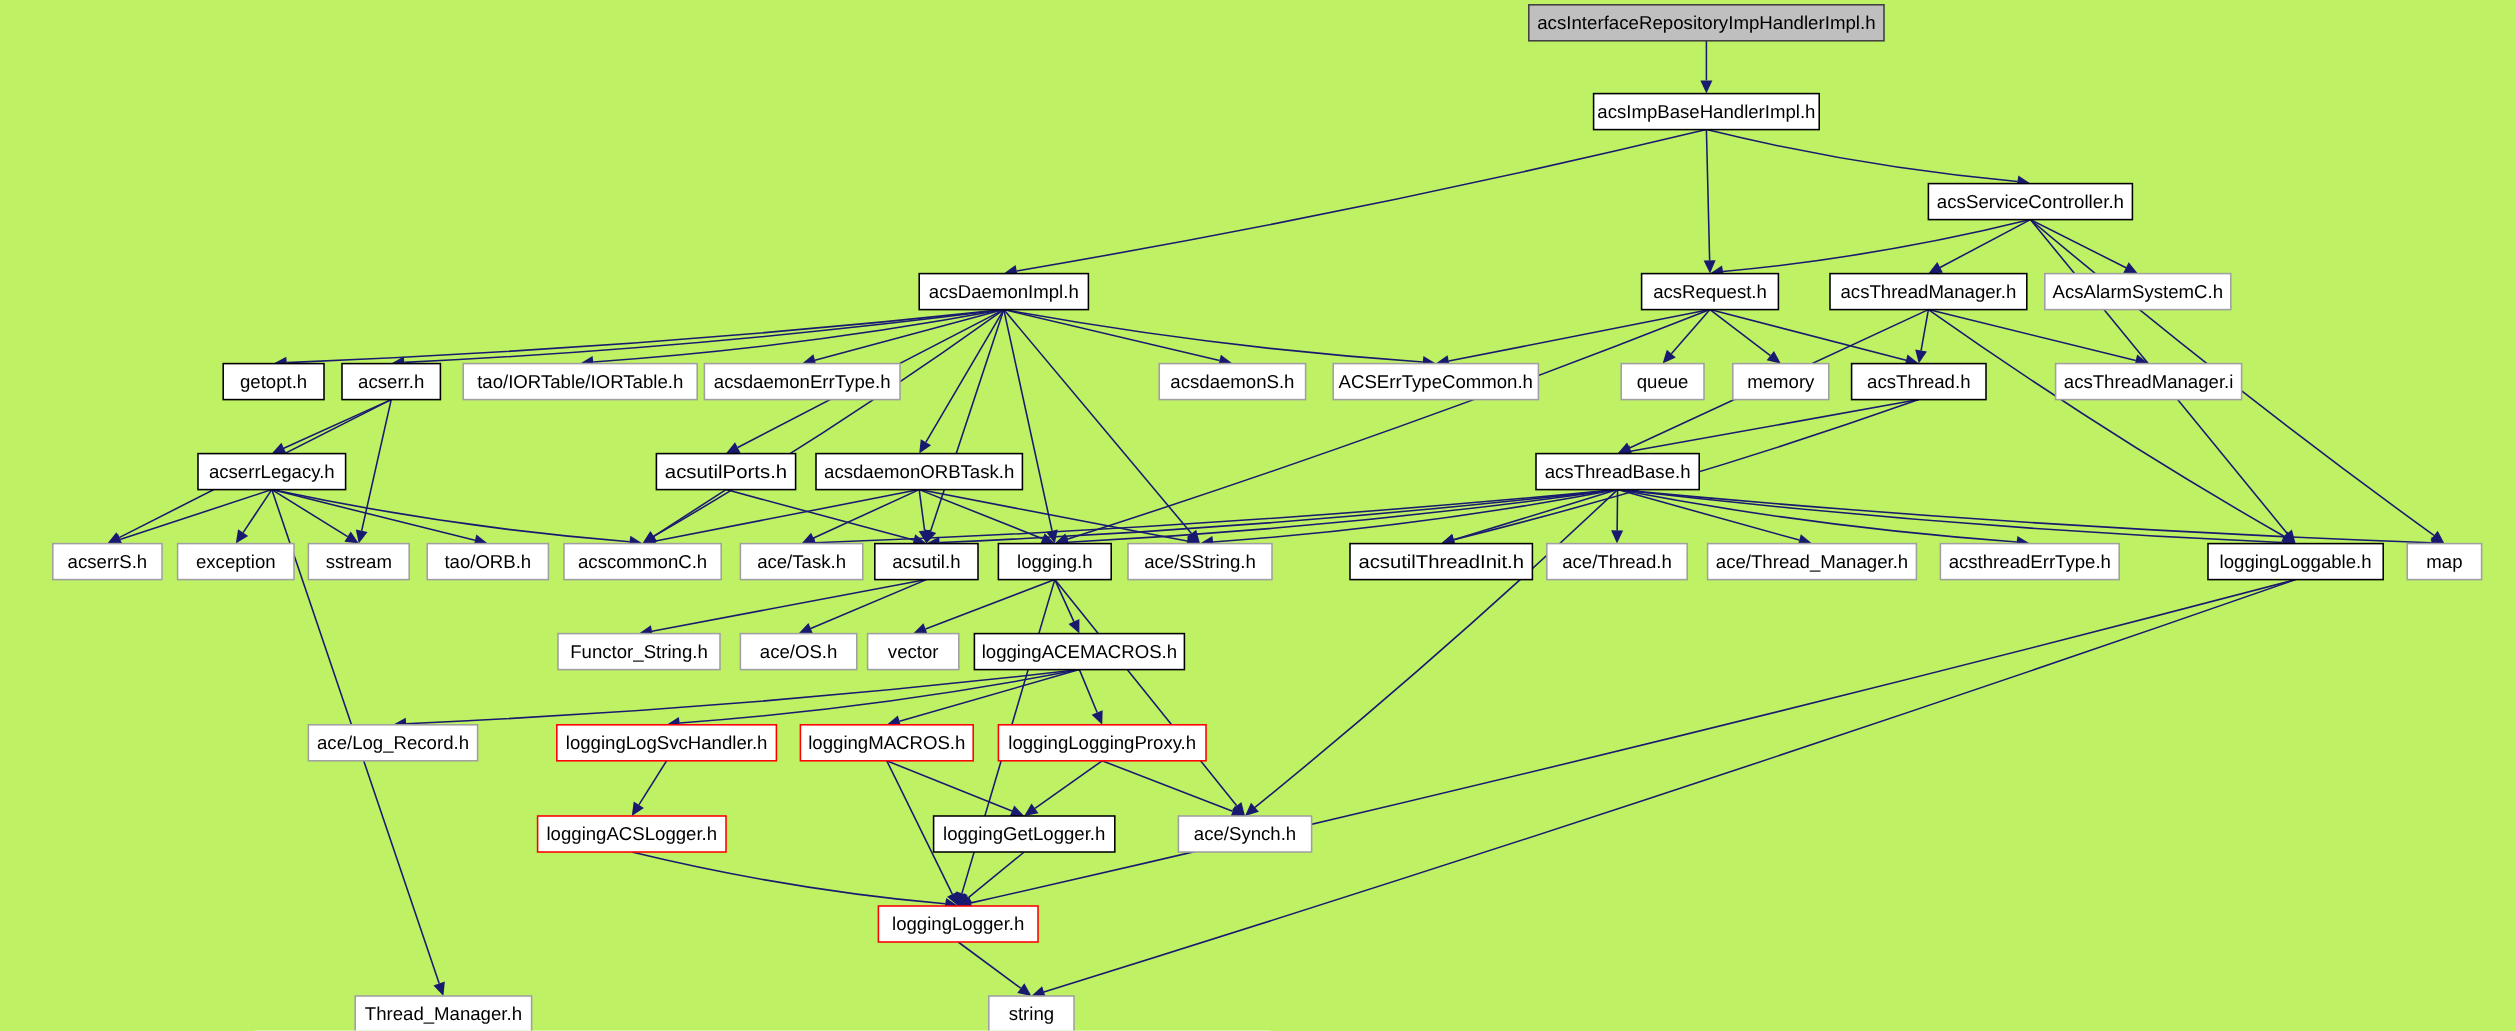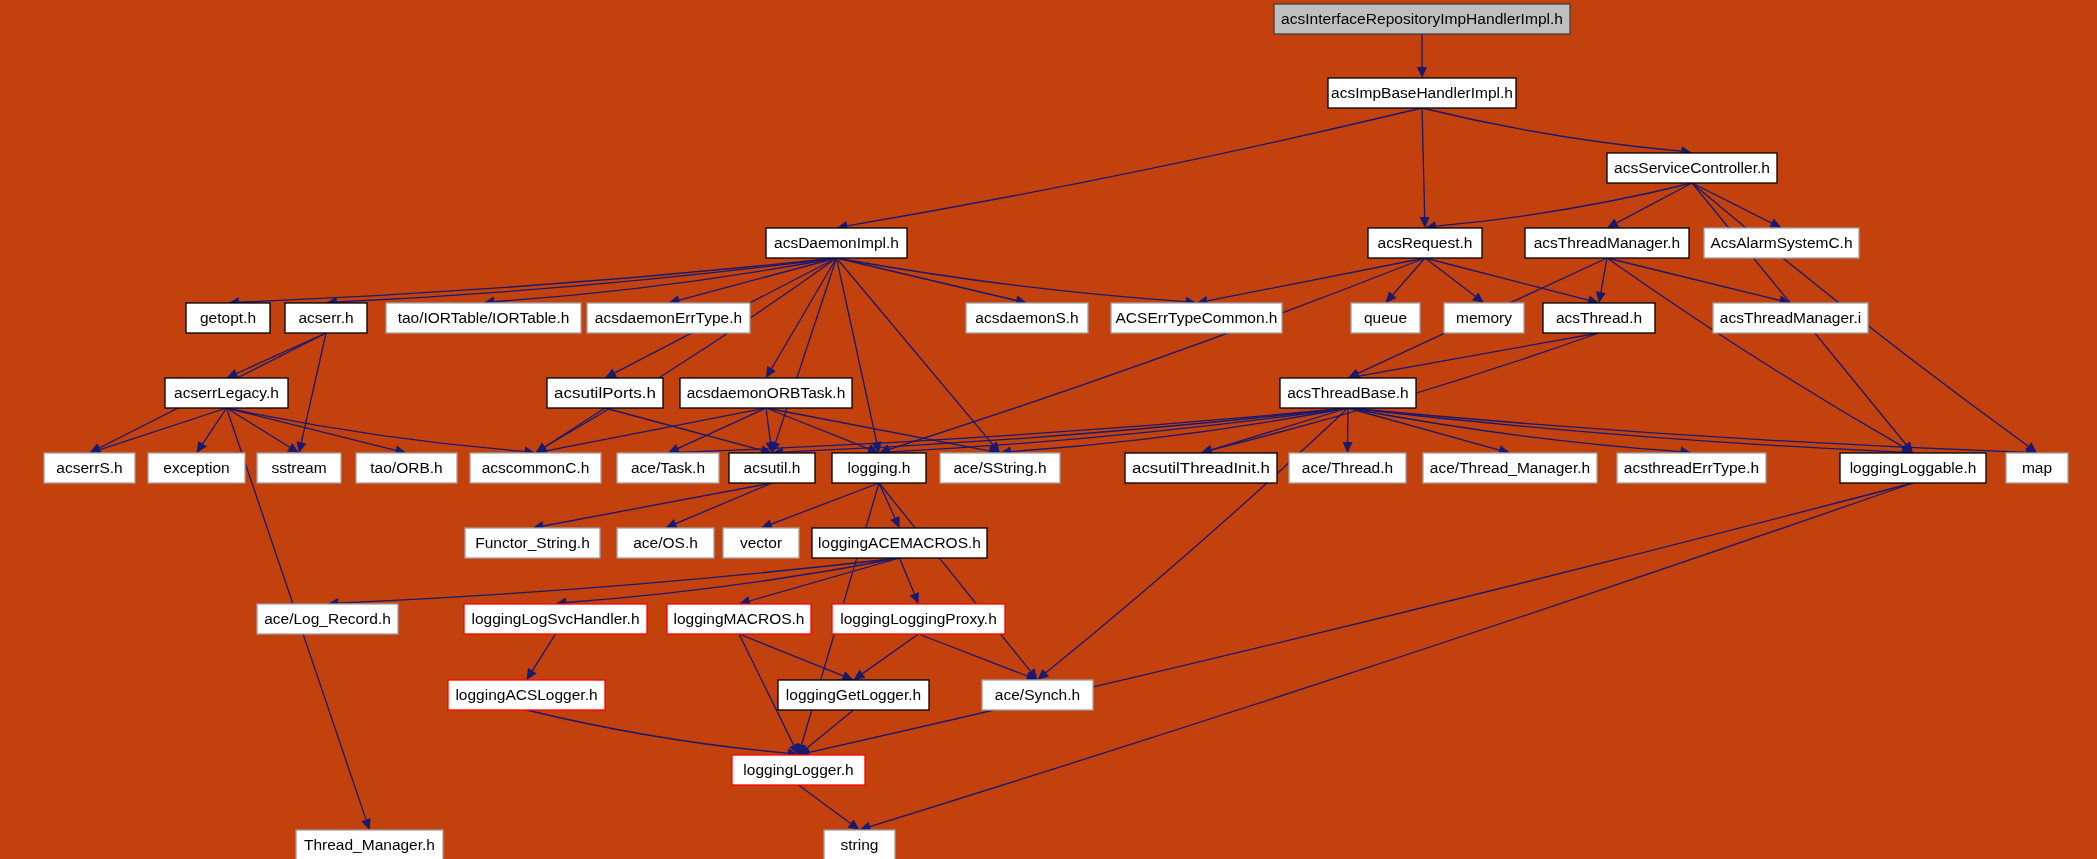--- a/index.html
+++ b/index.html
@@ -1,17 +1,17 @@
 <!DOCTYPE html>
 <html><head>
 <meta charset="utf-8">
 <style>
   html,body{margin:0;padding:0;background:#ffffff;}
   body{font-family:"Liberation Sans","DejaVu Sans",sans-serif;}
-  #graph-root{position:relative;width:2097px;height:859px;background:#c2410c;overflow:hidden;}
+  #graph-root{position:relative;width:2097px;height:859px;background:#bef264;overflow:hidden;}
   svg#graph-svg{position:absolute;left:0;top:0;width:2097px;height:859px;display:block;}
   .node-rect{stroke-width:1.3px;}
   .node-label{font-family:"Liberation Sans","DejaVu Sans",sans-serif;font-size:15.5px;fill:#000000;text-anchor:middle;dominant-baseline:middle;white-space:pre;}
   .edge-path{fill:none;stroke:#191970;stroke-width:1.3px;}
   .arrow-head{fill:#191970;stroke:none;}
 </style>
 </head>
 <body>
 
 <div id="graph-root">

